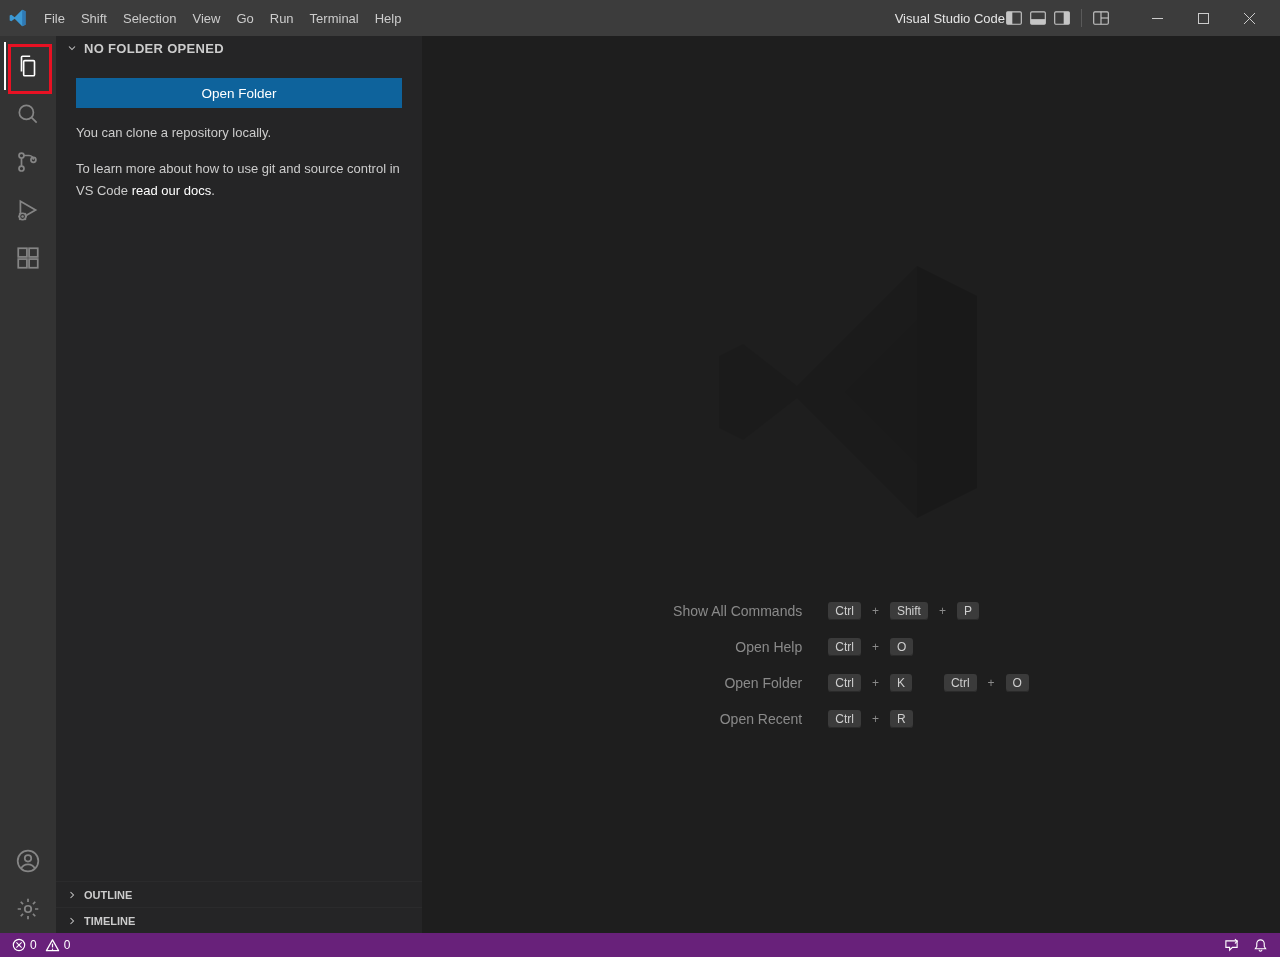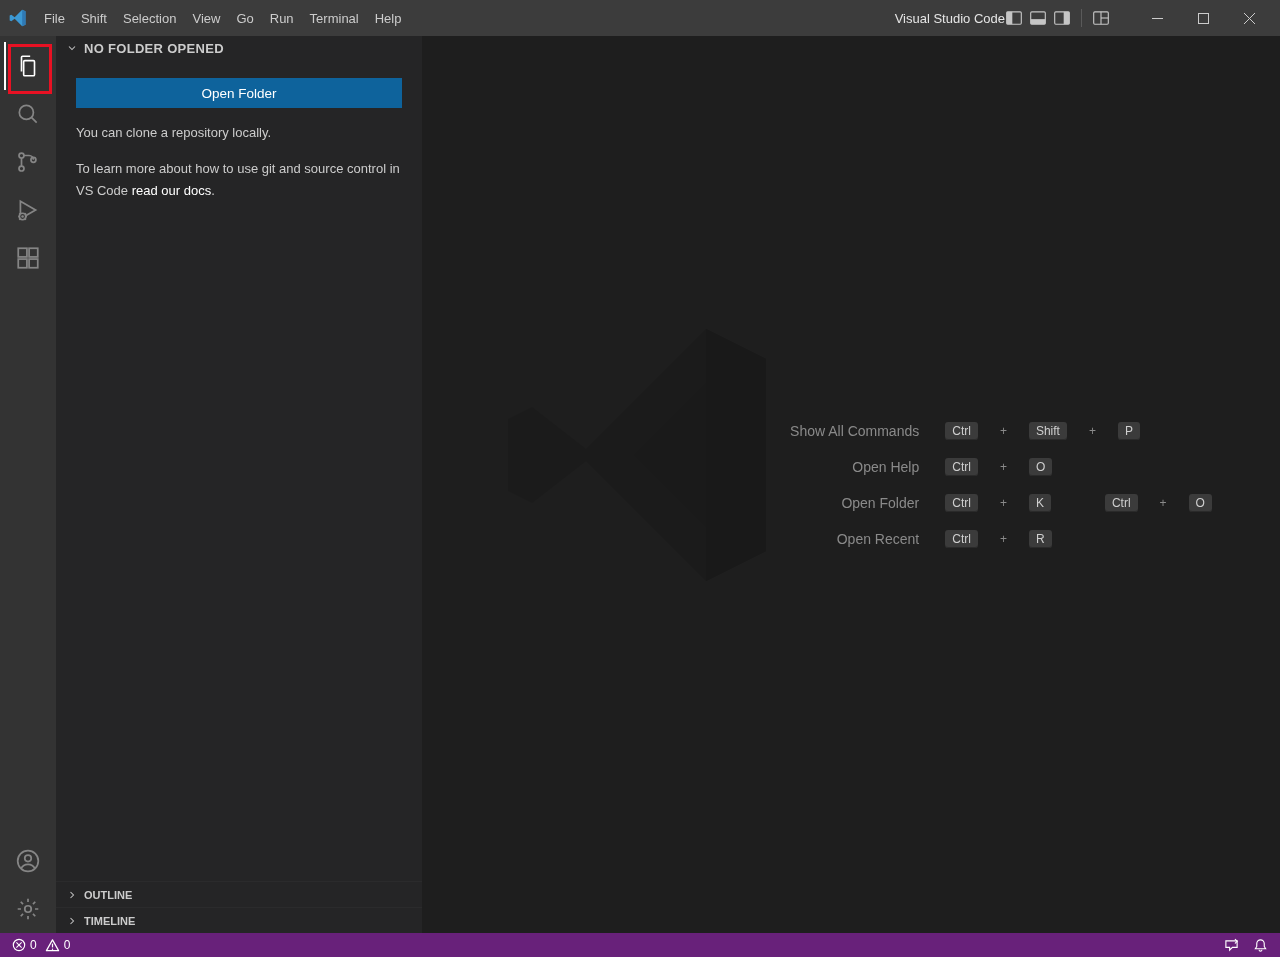--- a/index.html
+++ b/index.html
@@ -27,25 +27,25 @@
   .section { }
   .section-header { height:24px; display:flex; align-items:center; padding:0 8px; font-size:13px; font-weight:700; color:#cccccc; text-transform:uppercase; letter-spacing:0.3px; }
   .chev { width:16px; height:16px; display:inline-flex; align-items:center; justify-content:center; margin-right:4px; }
   .section-body { padding: 8px 20px 16px 20px; font-size:13px; color:#cccccc; line-height:1.7; }
   .btn { display:block; width:100%; height:30px; border:none; color:#ffffff; font-size:13.5px; cursor:pointer; margin-top:10px; }
   .btn-primary { background:#0e639c; }
   .btn-secondary { background:#3a506a; opacity:0.85; }
   .link { color:#ffffff; cursor:pointer; }
   .sidebar .grow { flex:1; }
   .section-collapsed { border-top:1px solid #3c3c3c49; height:26px; display:flex; align-items:center; padding:0 8px; font-size:11px; font-weight:700; color:#cccccc; text-transform:uppercase; }
-  .editor { flex:1; background:#1e1e1e; display:flex; align-items:center; justify-content:center; position:relative; }
+  .editor { flex:1; background:#1e1e1e; display:flex; flex-direction:column; align-items:center; justify-content:center; position:relative; }
   .watermark { width:300px; height:300px; opacity:0.35; margin-bottom:60px; }
   .shortcuts { display:grid; grid-template-columns: auto auto; column-gap:26px; row-gap:18px; align-items:center; color:#8a8a8a; font-size:14px; }
   .shortcuts .label { text-align:right; }
-  .keys { display:flex; align-items:center; gap:22px; }
+  .keys { display:flex; align-items:center; gap:11px; }
   .key { background:#3b3b3b; border-radius:3px; padding:2px 7px; font-size:12px; color:#cfcfcf; box-shadow: inset 0 -1px 0 #2a2a2a;}
   .plus { color:#8a8a8a; font-size:12px; }
   .statusbar { height:24px; background:#68217a; display:flex; align-items:center; color:#ffffff; font-size:12px; padding:0 8px; justify-content:space-between; }
   .statusbar .left, .statusbar .right2 { display:flex; align-items:center; gap:6px; }
   .stat-item { display:flex; align-items:center; gap:4px; padding:0 4px; }
   svg { display:block; }
 </style>
 </head>
 <body>
 

